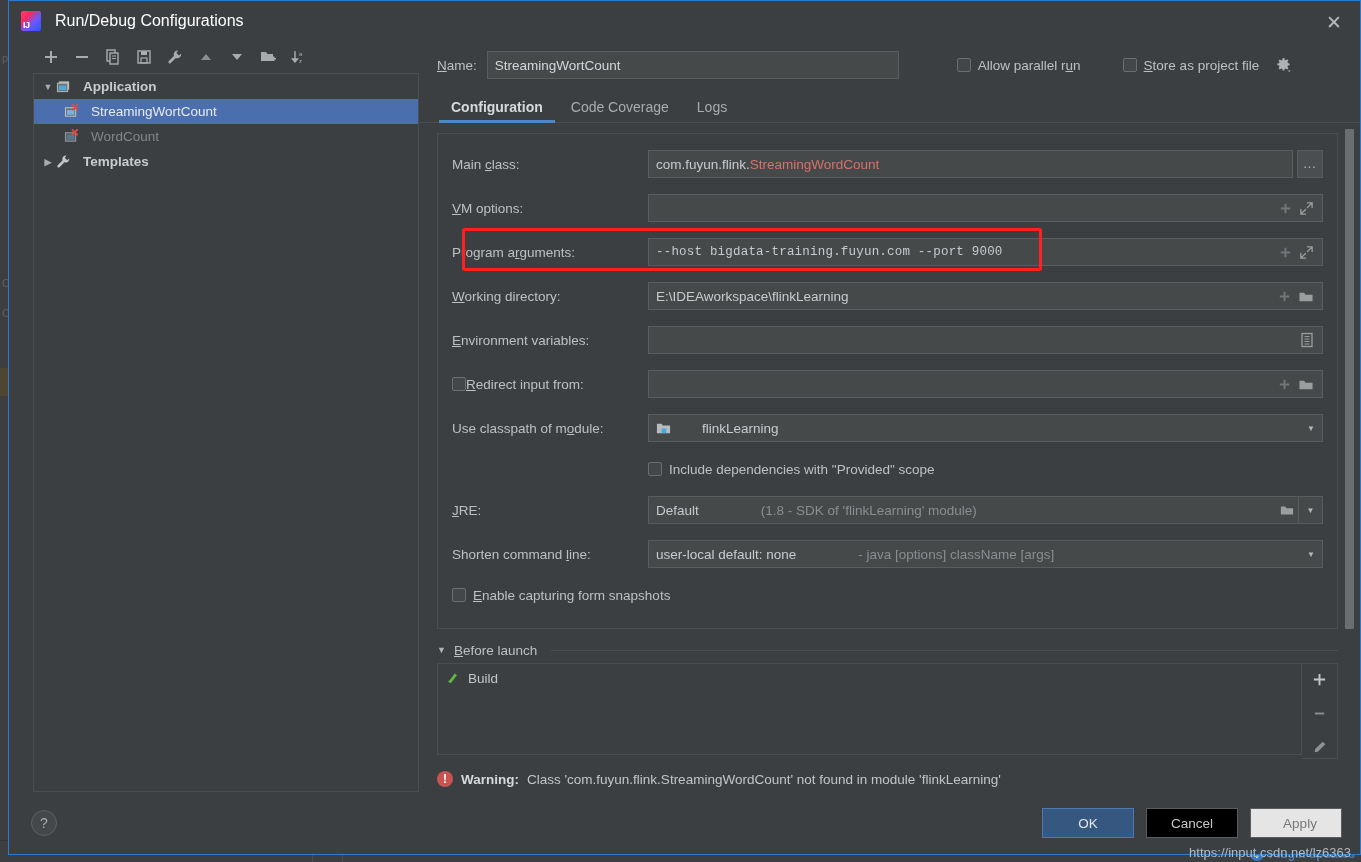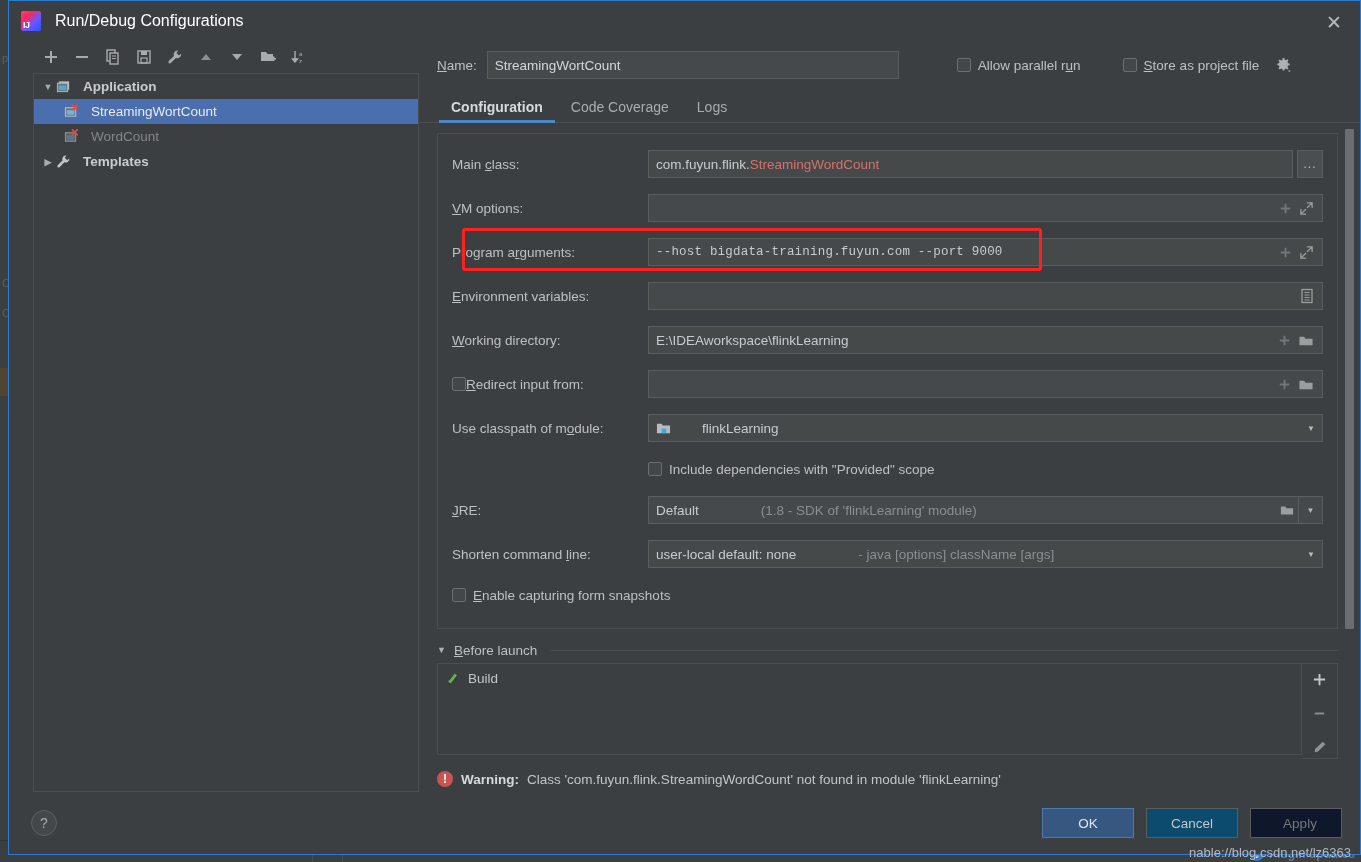--- a/index.html
+++ b/index.html
@@ -328,24 +328,24 @@
     border: 1px solid #5e6163; background: #45484a;
     color: #a7aaac; font-size: 14px;
     display: flex; align-items: center; justify-content: center;
     cursor: pointer;
   }
   .footer-right { margin-left: auto; display: flex; gap: 12px; }
   .fbtn {
     min-width: 92px; height: 30px;
     display: flex; align-items: center; justify-content: center;
     font-size: 13.5px; cursor: pointer;
-    border: 1px solid #5a5d5f; background: #0c4a6e; color: #c5c8cb;
+    border: 1px solid #5a5d5f; background: #000000; color: #c5c8cb;
   }
   .fbtn.primary { background: #365880; border-color: #4a7ab0; color: #e3e6e9; }
-  .fbtn.disabled { color: #75787a; background: #0f172a; padding-left: 8px; }
+  .fbtn.disabled { color: #75787a; background: #e5e5e5; padding-left: 8px; }
 
   #watermark {
     position: absolute; right: 10px; bottom: 2px;
     color: #b7babd; font-size: 13px;
     font-family: "Liberation Sans", sans-serif;
     white-space: nowrap;
   }
 
   
   #annot-box {
@@ -572,51 +572,51 @@
                     <svg width="15" height="15" viewBox="0 0 16 16">
                       <path d="M9 2h5v5M14 2l-5 5M7 14H2V9M2 14l5-5" stroke="#9b9e9f" stroke-width="1.4" fill="none" stroke-linecap="round"></path>
                     </svg>
                   </span>
                 </span>
               </div>
             </div>
           </div>
 
           <div class="frow">
+            <div class="lbl"><span class="u">W</span>orking directory:</div>
+            <div class="ctl">
+              <div class="tfield">
+                <span>E:\IDEAworkspace\flinkLearning</span>
+                <span class="trail">
+                  <span class="ticon">
+                    <svg width="15" height="15" viewBox="0 0 16 16">
+                        <path d="M7 3h2v4h4v2H9v4H7V9H3V7h4z" fill="#73767a"></path>
+                      </svg>
+                  </span>
+                  <span class="ticon">
+                    <svg width="16" height="15" viewBox="0 0 16 16">
+                        <path d="M1 4h5l1.4 2H15v7H1z" fill="#9b9e9f"></path>
+                      </svg>
+                  </span>
+                </span>
+              </div>
+            </div>
+          </div>
+
+          <div class="frow">
             <div class="lbl"><span class="u">E</span>nvironment variables:</div>
             <div class="ctl">
               <div class="tfield">
                 <span></span>
                 <span class="trail">
                   <span class="ticon">
                     <svg width="14" height="16" viewBox="0 0 14 16">
                       <rect x="2" y="1.5" width="10" height="13" fill="none" stroke="#9b9e9f" stroke-width="1.3"></rect>
                       <path d="M4.5 4.5h5M4.5 7h5M4.5 9.5h5M4.5 12h5" stroke="#9b9e9f" stroke-width="1.1"></path>
                     </svg>
-                  </span>
-                </span>
-              </div>
-            </div>
-          </div>
-
-          <div class="frow">
-            <div class="lbl"><span class="u">W</span>orking directory:</div>
-            <div class="ctl">
-              <div class="tfield">
-                <span>E:\IDEAworkspace\flinkLearning</span>
-                <span class="trail">
-                  <span class="ticon">
-                    <svg width="15" height="15" viewBox="0 0 16 16">
-                        <path d="M7 3h2v4h4v2H9v4H7V9H3V7h4z" fill="#73767a"></path>
-                      </svg>
-                  </span>
-                  <span class="ticon">
-                    <svg width="16" height="15" viewBox="0 0 16 16">
-                        <path d="M1 4h5l1.4 2H15v7H1z" fill="#9b9e9f"></path>
-                      </svg>
                   </span>
                 </span>
               </div>
             </div>
           </div>
 
           <div class="frow">
             <div class="lbl indent-cb">
               <span class="cbox"></span>
               <span><span class="u">R</span>edirect input from:</span>
@@ -757,14 +757,14 @@
   <div id="footer">
     <div id="help-btn">?</div>
     <div class="footer-right">
       <div class="fbtn primary">OK</div>
       <div class="fbtn">Cancel</div>
       <div class="fbtn disabled">Apply</div>
     </div>
   </div>
 </div>
 
-<div id="watermark">nable://blog.csdn.net/lz6363</div>
+<div id="watermark">https://input.csdn.net/lz6363</div>
 <div id="annot-box"></div>
 
 </body></html>

